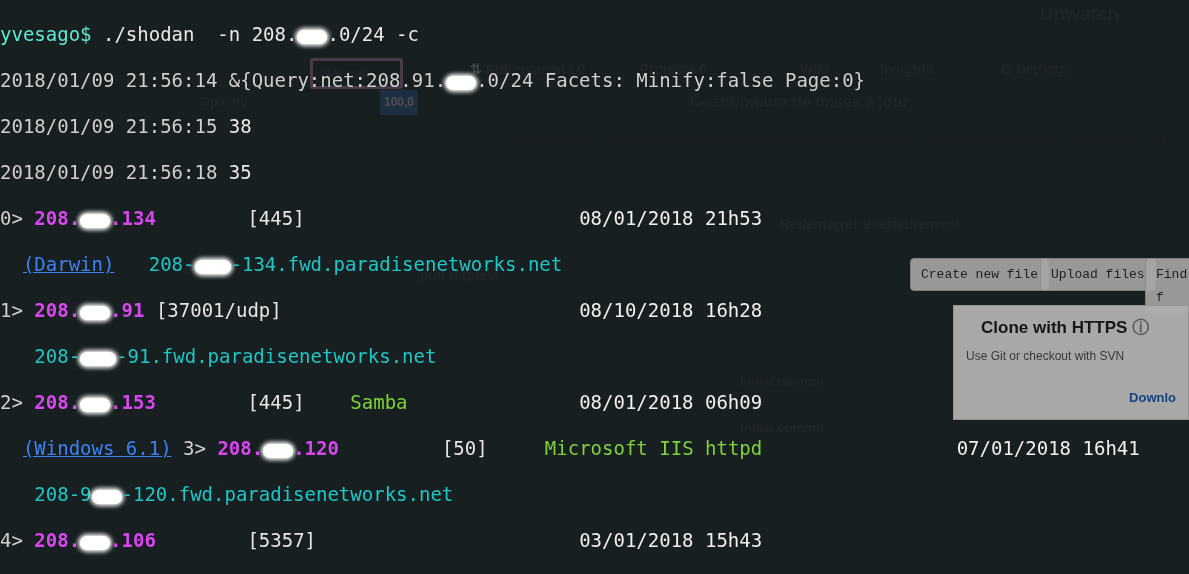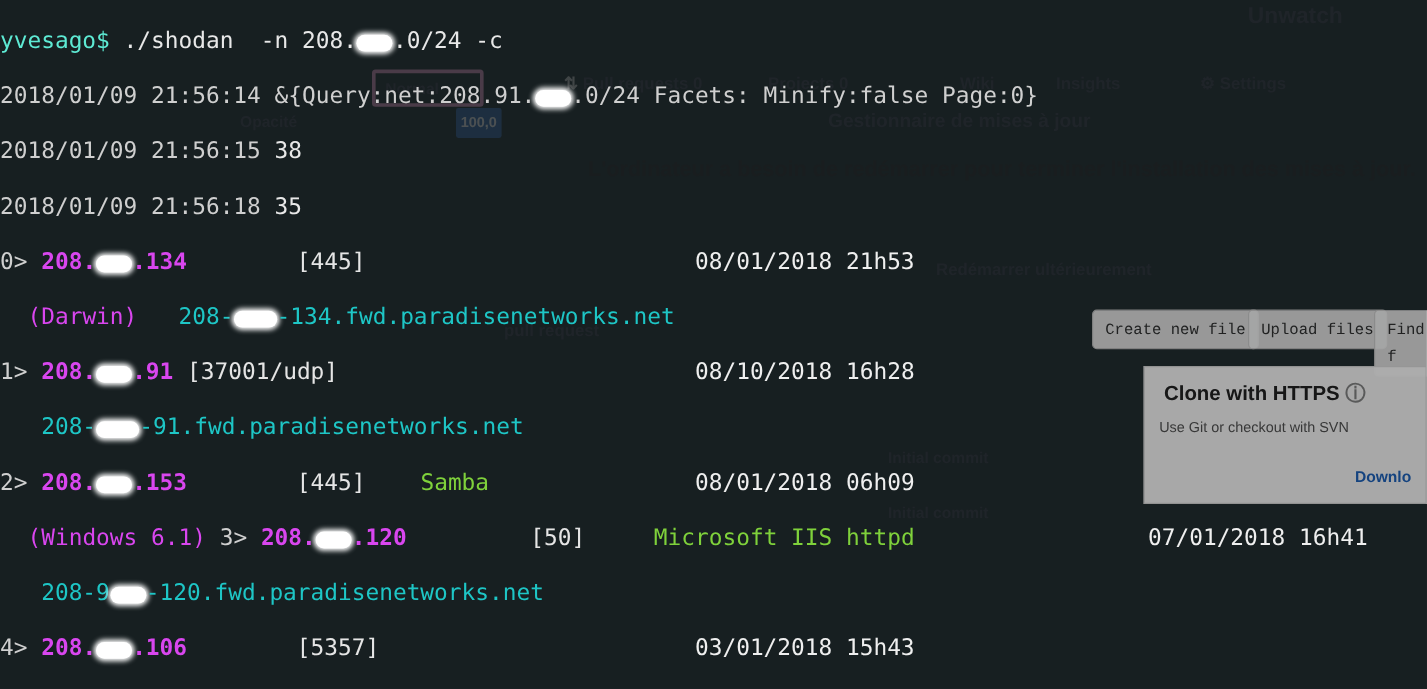--- a/index.html
+++ b/index.html
@@ -7,36 +7,36 @@
     font-size:19px;line-height:23px;background:#2b2b2b;color:#ddd;}
   .bg{position:absolute;inset:0;background:#1e3136;opacity:0.55;}
   .ghost{position:absolute;font-family:"Segoe UI","Helvetica Neue",Arial,sans-serif;
     color:#445;font-weight:600;opacity:0.35;white-space:nowrap;}
   .gbtn{position:absolute;background:#f5f5f5;border:1px solid #ccc;border-radius:4px;
     padding:4px 10px;font-family:Liberation Mono, monospace;font-size:13px;color:#333;
     opacity:0.9;}
   .clonebox{position:absolute;right:0;top:305px;width:210px;background:#fff;
     border:1px solid #ddd;padding:10px 12px;font-family:"Segoe UI",Arial,sans-serif;
     color:#333;opacity:0.97;}
-  .clonebox h3{margin:0 0 6px 4px;font-size:17px;font-weight:600;color:#222;}
+  .clonebox h3{margin:0 0 6px 15px;font-size:17px;font-weight:600;color:#222;}
   .clonebox .sub{font-size:12px;color:#555;margin-bottom:10px;}
   .clonebox input{width:100%;box-sizing:border-box;font-family:monospace;
     font-size:12px;padding:4px 6px;border:1px solid #ccc;background:#fafafa;color:#555;}
   .clonebox .dl{text-align:right;margin-top:18px;color:#1f66c1;font-size:13px;font-weight:600;}
   .term{position:absolute;inset:0;background:rgba(0,0,0,0.32);padding:0 4px 0 0;
     white-space:pre;letter-spacing:0;}
   .row{display:block;}
   .prompt{color:#5eead4;}
   .cmd{color:#e8e8e8;}
   .num{color:#e8e8e8;}
   .ip{font-weight:bold;color:#d946ef;}
   .port{color:#e5e5e5;}
   .host{color:#1ec6c6;}
   .svc{color:#7fd13b;}
-  .os{color:#d946ef;}
+  .os{color:#3b82f6;text-decoration:underline;}
   .ts{color:#efefef;}
   .dim{color:#cfcfcf;}
   .redact{display:inline-block;vertical-align:-3px;width:36px;height:14px;
     border-radius:7px;background:#fff;box-shadow:0 0 4px 2px #fff;}
   .redact.sm{width:30px;}
 </style>
 </head>
 <body>
 
 <div class="bg"></div>

